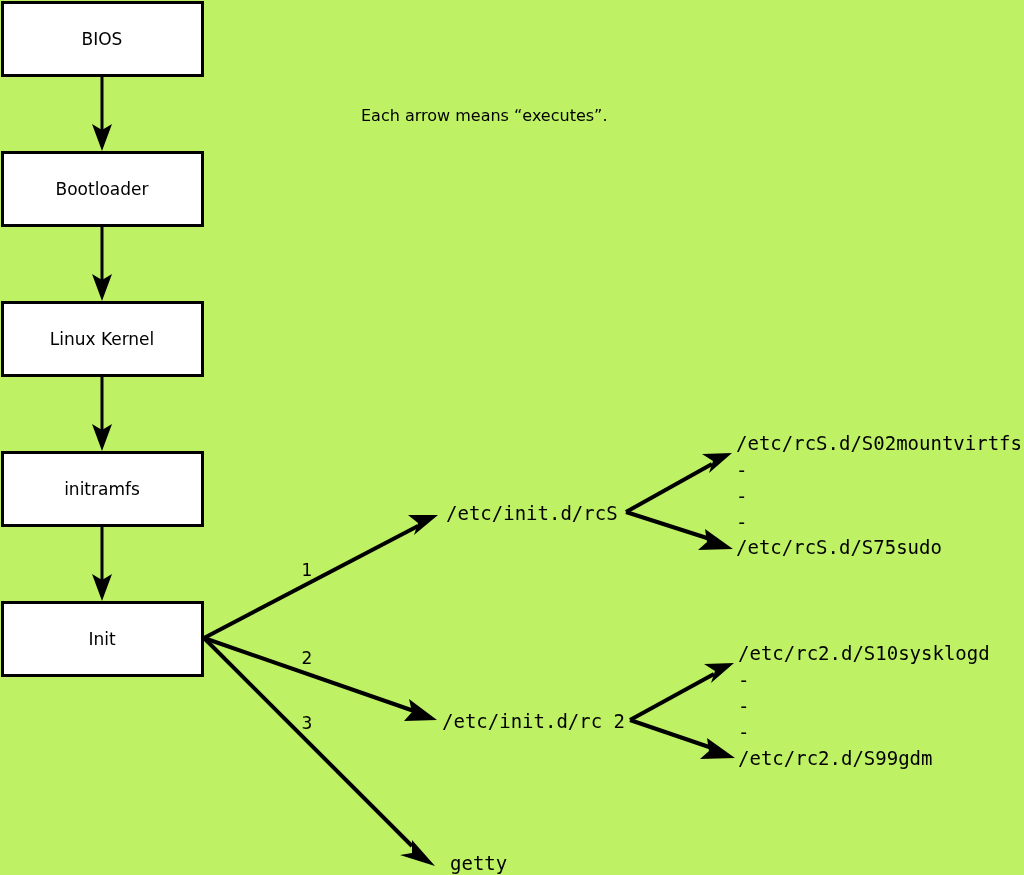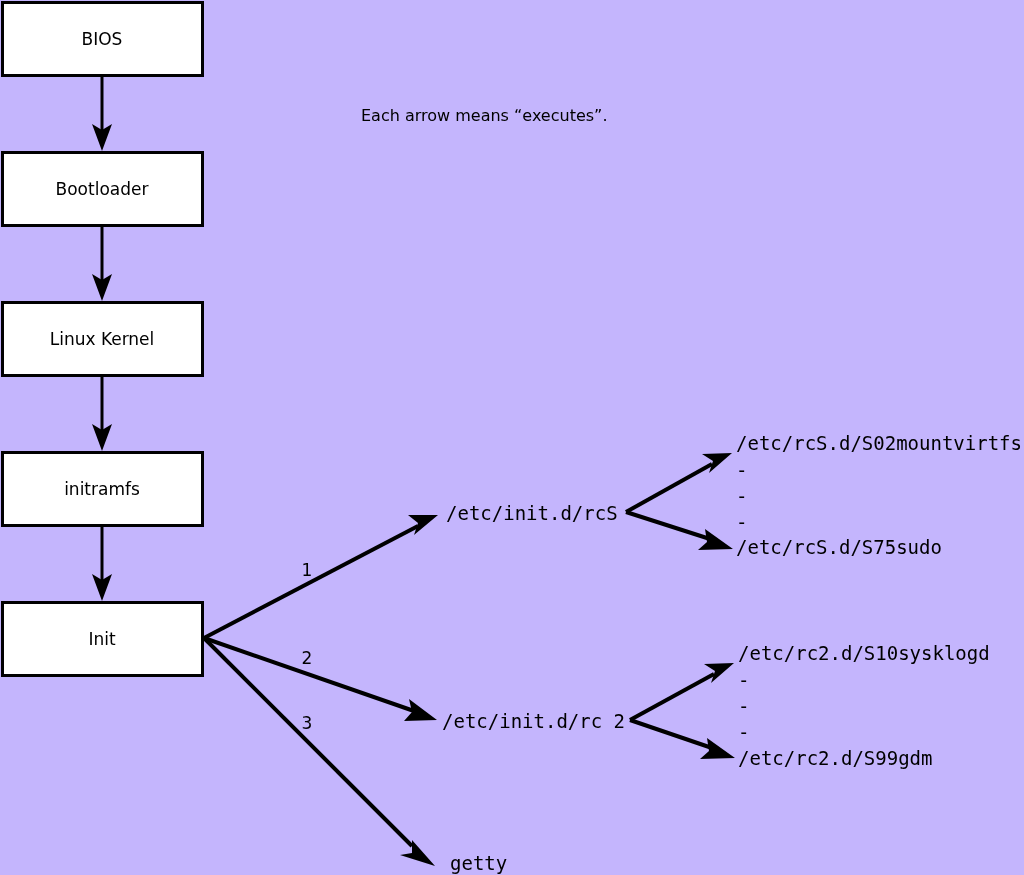--- a/index.html
+++ b/index.html
@@ -7,21 +7,21 @@
     padding: 0;
     background: #ffffff;
   }
   body {
     font-family: "DejaVu Sans", sans-serif;
   }
   #diagram-root {
     position: relative;
     width: 1024px;
     height: 875px;
-    background: #c4b5fd;
+    background: #bef264;
     overflow: hidden;
   }
   svg.canvas {
     display: block;
     width: 1024px;
     height: 875px;
   }
   .box-rect {
     fill: #ffffff;
     stroke: #000000;

